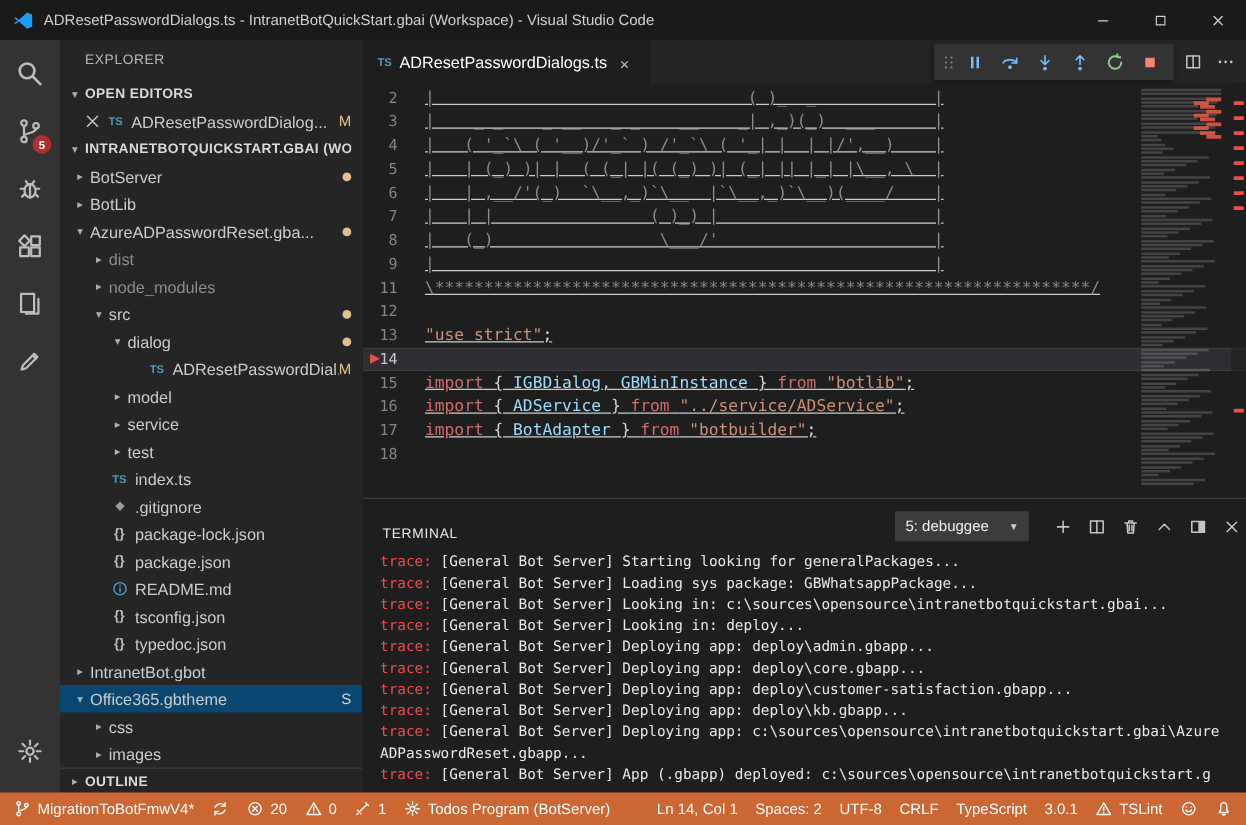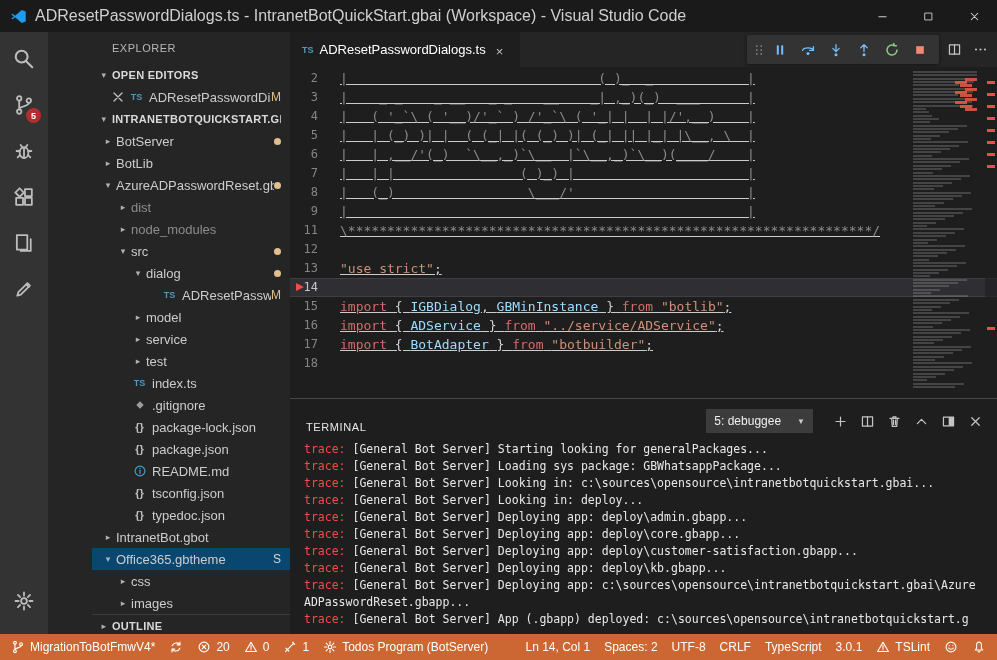--- a/index.html
+++ b/index.html
@@ -6,36 +6,36 @@
   html,body{width:997px;height:660px;overflow:hidden;}
   body{font-family:"Liberation Sans","DejaVu Sans",sans-serif;background:#1e1e1e;cursor:default;}
   .window{width:997px;height:660px;display:flex;flex-direction:column;color:#ccc;}
   .icon{display:inline-flex;align-items:center;justify-content:center;}
   .icon svg{width:100%;height:100%;display:block;}
   [data-interactable="true"]{cursor:pointer;}
 
   
   .titlebar{flex:0 0 32px;background:#1a1a1a;display:flex;align-items:center;}
   .logo{width:17px;height:17px;margin:0 8px 0 10px;flex:0 0 17px;}
-  .title-text{font-size:16px;color:#cfcfcf;white-space:nowrap;}
+  .title-text{font-size:12px;color:#cfcfcf;white-space:nowrap;}
   .win-controls{margin-left:auto;display:flex;height:32px;}
   .win-btn{width:46px;height:32px;display:flex;align-items:center;justify-content:center;color:#d0d0d0;}
   .win-btn .icon{width:13px;height:13px;}
 
   .main{flex:1;display:flex;min-height:0;}
 
   
   .activitybar{flex:0 0 48px;background:#333333;display:flex;flex-direction:column;align-items:center;padding-top:4px;}
   .act-item{width:48px;height:46px;display:flex;align-items:center;justify-content:center;position:relative;color:#bdbdbd;}
   .act-item .icon{width:22px;height:22px;}
   .act-badge{position:absolute;right:7px;bottom:5px;background:var(--activity-badge,#b02e2e);color:#fff;font-size:9px;font-weight:700;border-radius:50%;width:15px;height:15px;display:flex;align-items:center;justify-content:center;}
   .act-bottom{margin-top:auto;margin-bottom:10px;}
 
   
-  .sidebar{flex:0 0 242px;background:#252526;display:flex;flex-direction:column;overflow:hidden;padding-left:44px;}
+  .sidebar{flex:0 0 242px;background:#252526;display:flex;flex-direction:column;overflow:hidden;}
   .sidebar-title{flex:0 0 30px;line-height:32px;padding-left:20px;font-size:11px;color:#b8b8b8;letter-spacing:.5px;}
   #sidebar-rows{flex:1;overflow:hidden;}
   .srow{display:flex;align-items:center;height:22px;font-size:13px;color:#cccccc;padding-right:9px;white-space:nowrap;overflow:hidden;}
   .srow.header{font-size:11px;font-weight:700;color:#dadada;letter-spacing:.3px;padding-left:4px;}
   .srow.header.bordered{border-top:1px solid #3c3c3c;}
   .srow.selected{background:var(--selection-blue,#094771);}
   .srow.dim .slabel{color:#8c8c8c;}
   .twisty{flex:0 0 16px;text-align:center;font-size:9px;color:#b0b0b0;}
   .ficon{flex:0 0 17px;height:16px;display:flex;align-items:center;justify-content:center;margin-right:4px;}
   .ficon.ts{color:var(--ts-blue,#519aba);font-size:9px;font-weight:700;}
@@ -80,21 +80,21 @@
   .minimap{position:absolute;top:0;right:14px;width:72px;height:100%;}
   .mmbar{position:absolute;left:2px;height:2px;background:rgba(205,205,205,.22);}
   .mmred{position:absolute;height:3px;background:rgba(232,92,70,.85);}
   .overview-ruler{position:absolute;right:0;top:0;width:12px;height:100%;background:rgba(30,30,30,.6);}
   .rmark{position:absolute;right:2px;width:8px;height:3px;background:#f14c4c;}
 
   
   .panel{flex:0 0 236px;border-top:1px solid #474747;background:#1e1e1e;display:flex;flex-direction:column;min-width:0;}
   .panel-header{flex:0 0 34px;display:flex;align-items:flex-end;}
   .panel-tab{margin-left:16px;font-size:11px;letter-spacing:.6px;color:#e7e7e7;}
-  .panel-actions{margin-left:auto;display:flex;align-items:center;gap:3px;padding-right:10px;}
+  .panel-actions{margin-left:auto;display:flex;align-items:center;gap:3px;}
   .term-select{display:flex;align-items:center;gap:16px;background:#3c3c3c;color:#f0f0f0;font-size:12px;height:24px;padding:0 8px;margin-right:12px;}
   .term-select .caret{font-size:8px;color:#cccccc;}
   .panel-btn{width:24px;height:24px;display:flex;align-items:center;justify-content:center;color:#c5c5c5;}
   .panel-btn .icon{width:15px;height:15px;}
   .term-body{flex:1;padding:8px 0 0 14px;font:11.5px/17px "DejaVu Sans Mono",monospace;color:#e8e8e8;overflow:hidden;}
   .trow{white-space:pre-wrap;word-break:break-all;max-width:676px;}
   .tprefix{color:var(--trace-red,#f14c4c);}
 
   
   .statusbar{flex:0 0 26px;background:var(--status-bar,#cc6633);display:flex;justify-content:space-between;color:#ffffff;font-size:12px;}

